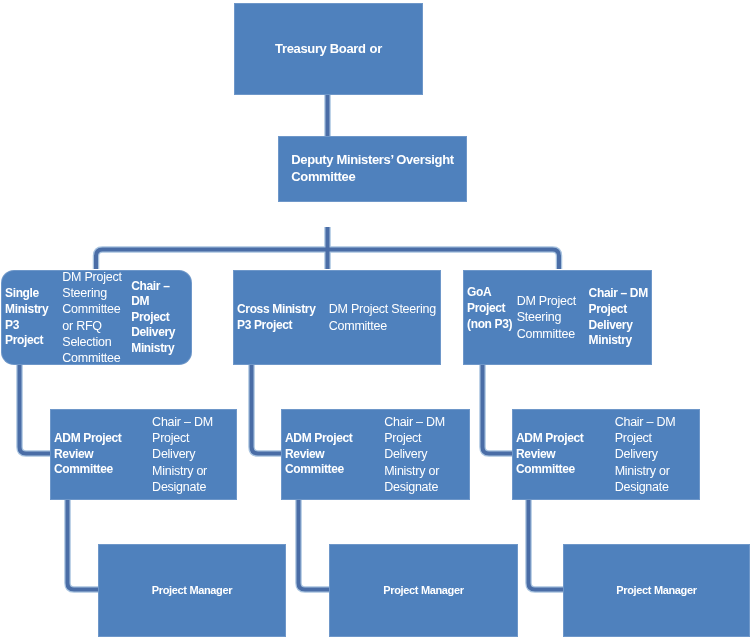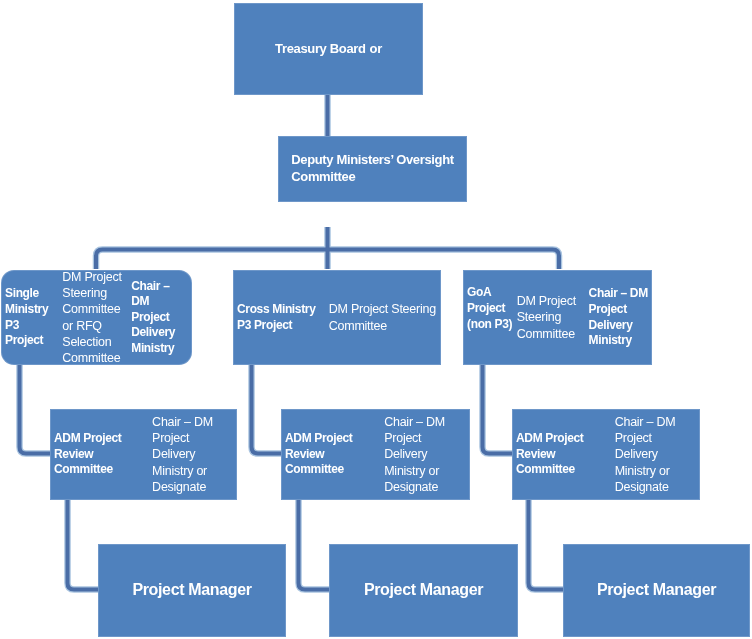--- a/index.html
+++ b/index.html
@@ -25,21 +25,21 @@
     border:1px solid rgba(255,255,255,0.18);
     display:flex;flex-direction:row;justify-content:center;align-items:center;
     overflow:hidden;padding:2px 1px;
   }
   .node p{margin:2.5px 2px;line-height:1.3;font-size:12px;}
   .node p.b{font-weight:bold;letter-spacing:-0.35px;}
   .node p.r{font-weight:normal;font-size:12.5px;letter-spacing:-0.25px;}
 
   .lvl12 p{font-size:13px;margin:4.5px 2px;letter-spacing:-0.25px;}
   .lvl12 p.r{font-size:13px;}
-  .box-pm p{font-size:16px;}
+  .box-pm p{font-size:11px;}
   .box-goa p:first-child{margin-bottom:20px;}
 
   
   .box-treasury {left:234px;top:3px;  width:189px;height:92px;}
   .box-oversight{left:234px;top:136px;width:189px;height:66px;margin-left:44px;}
   .box-single   {left:1px;  top:270px;width:191px;height:95px;border-radius:13px;}
   .box-cross    {left:233px;top:270px;width:208px;height:95px;}
   .box-goa      {left:463px;top:270px;width:189px;height:95px;}
   .box-adm1     {left:50px; top:409px;width:187px;height:91px;}
   .box-adm2     {left:281px;top:409px;width:189px;height:91px;}

